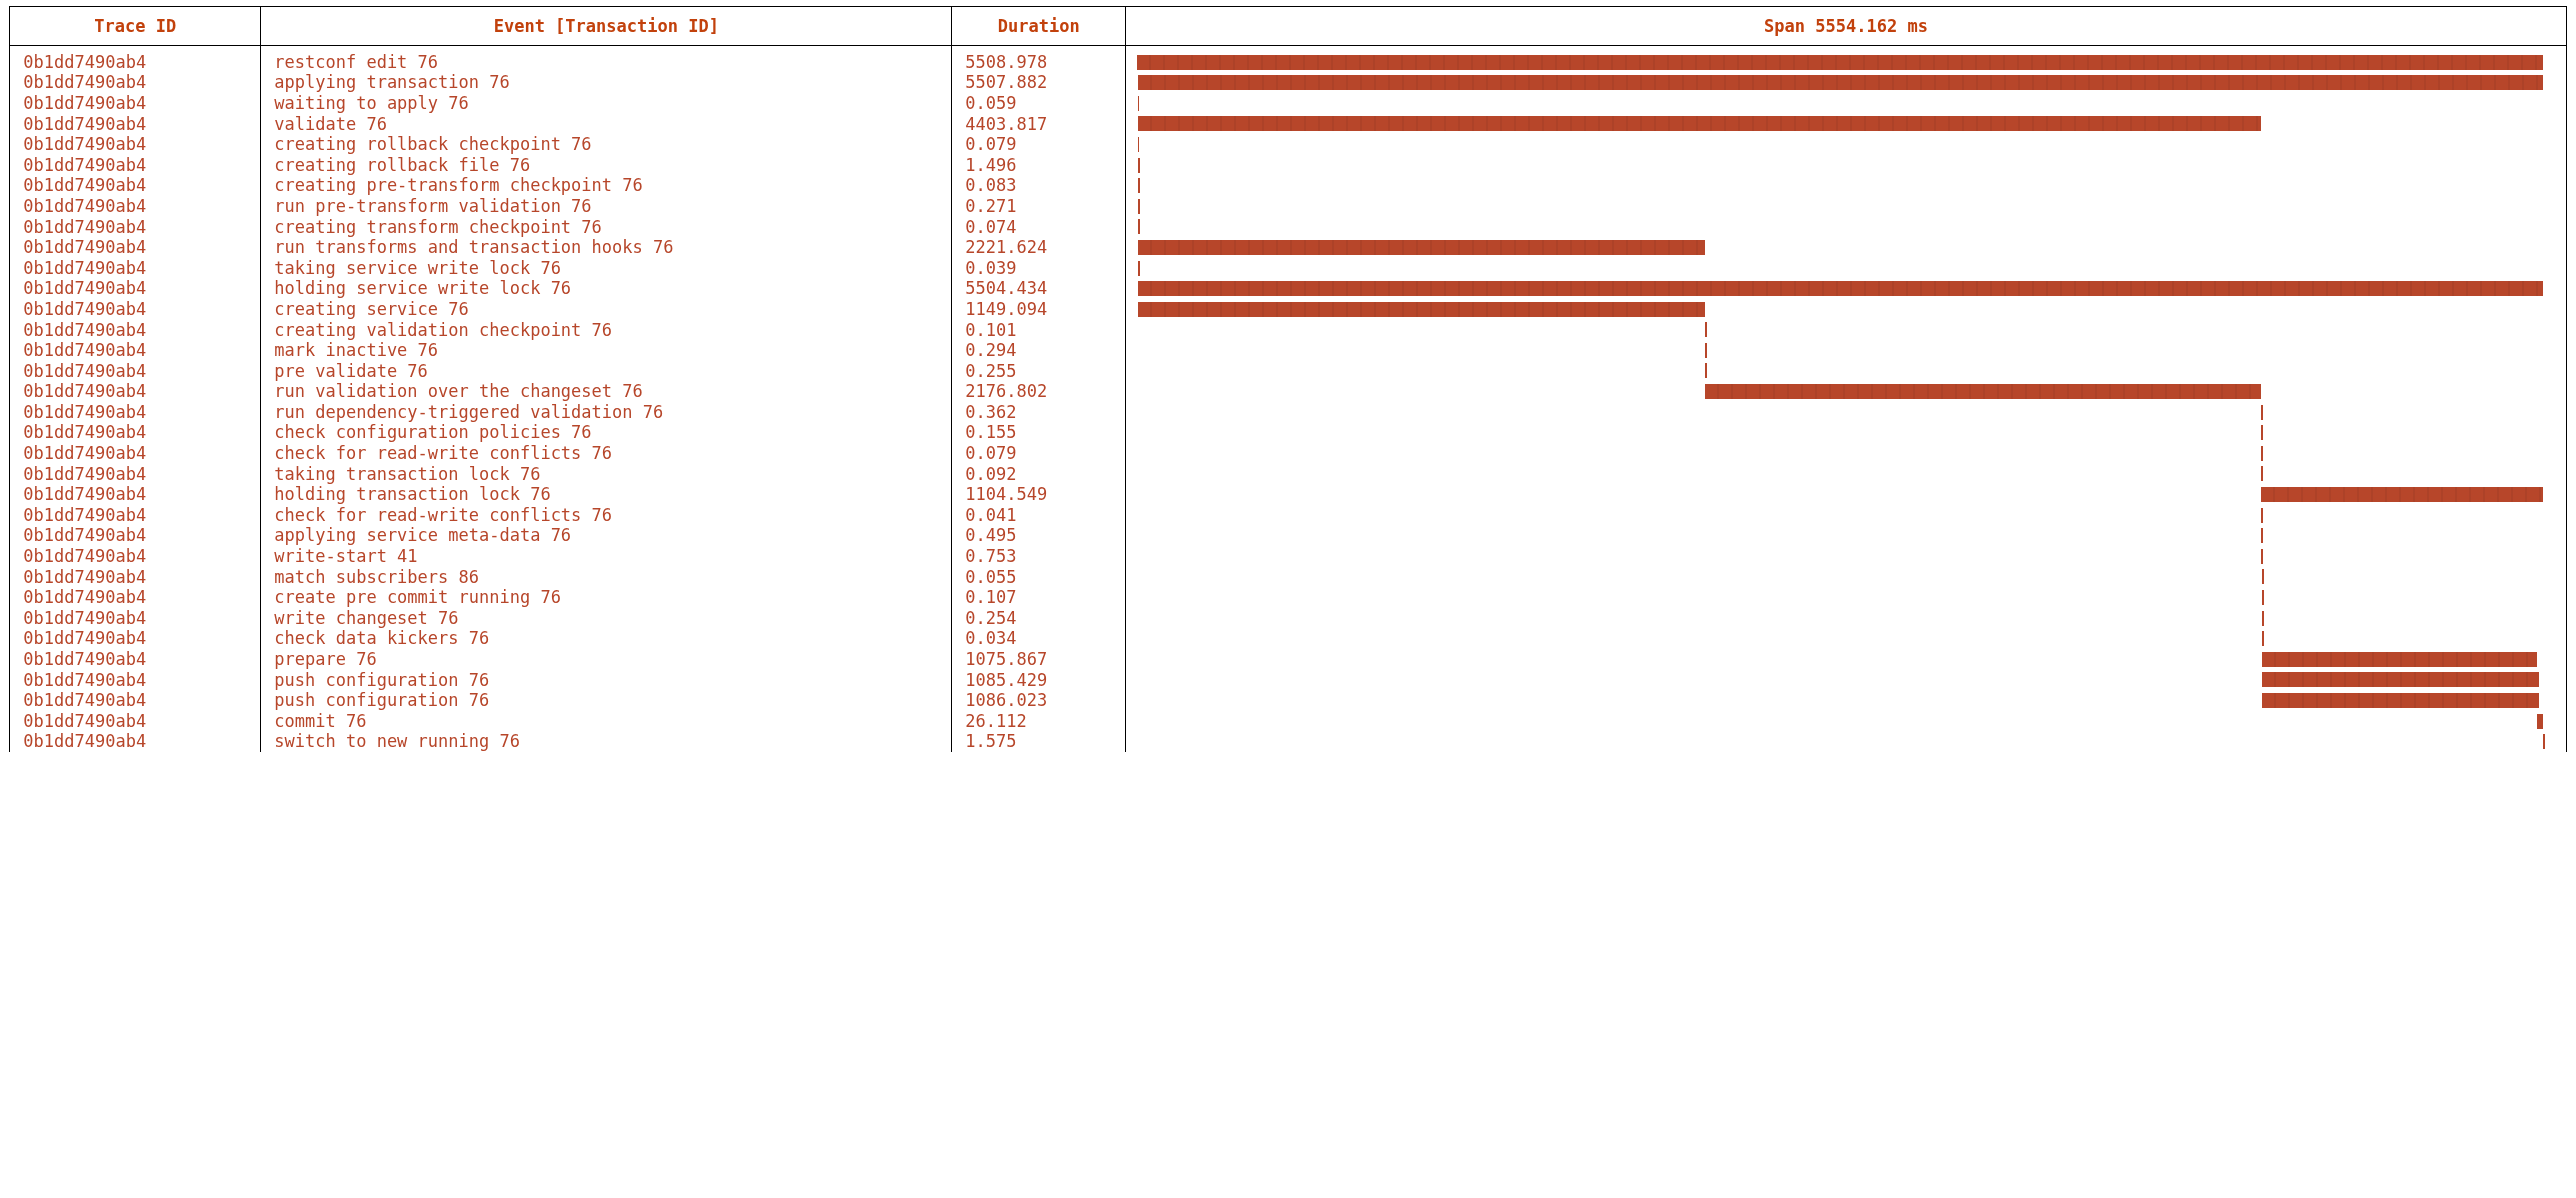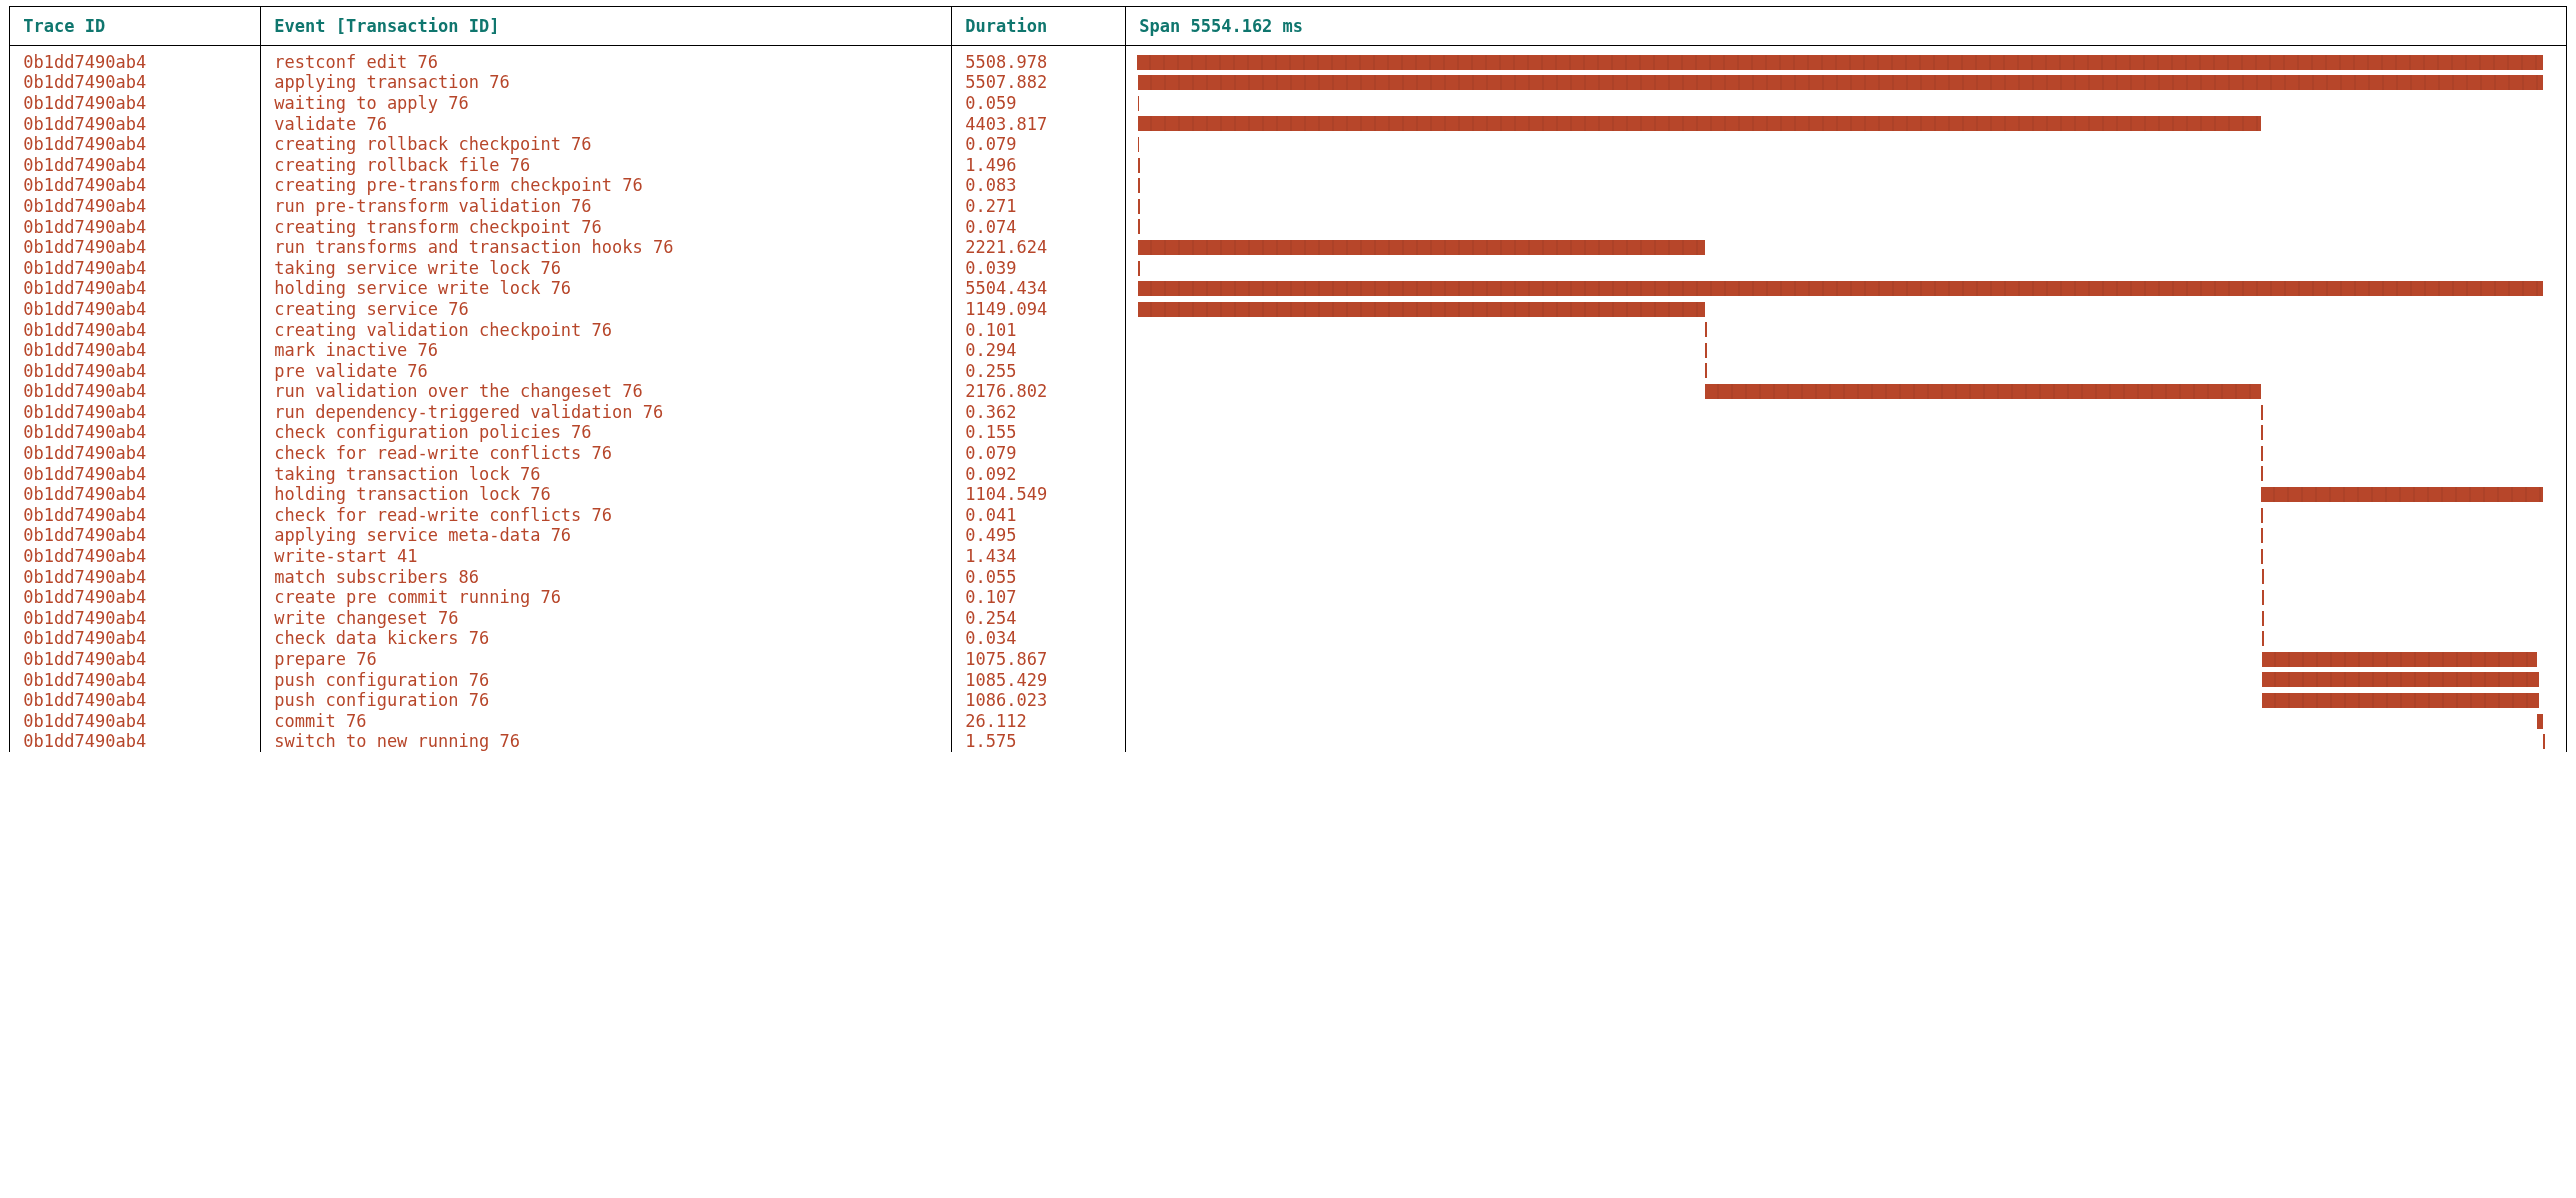--- a/index.html
+++ b/index.html
@@ -14,23 +14,23 @@
     box-sizing: border-box;
     width: 2576px;
     padding: 5.6px 9.3px 28px 9.3px;
   }
   .trace-table {
     border-collapse: collapse;
     width: 100%;
     table-layout: fixed;
   }
   .trace-table th {
-    text-align: left;
+    text-align: center;
     font-weight: 700;
-    color: #0f766e;
+    color: #c2410c;
     padding: 9.3px 13px 9.3px 13px;
     border: 1.9px solid #000;
     background: #fff;
   }
   .trace-table td {
     padding: 0 13px;
     border-left: 1.9px solid #000;
     border-right: 1.9px solid #000;
     color: #b7462a;
     vertical-align: middle;
@@ -340,21 +340,21 @@
           <td class="dur-cell">0.495</td>
           <td class="span-cell">
             <div class="span-track">
               <div class="bar" style="left: 79.2829%; width: max(1.9px, 0.00891224%);"></div>
             </div>
           </td>
         </tr>
         <tr>
           <td>0b1dd7490ab4</td>
           <td>write-start 41</td>
-          <td class="dur-cell">1.434</td>
+          <td class="dur-cell">0.753</td>
           <td class="span-cell">
             <div class="span-track">
               <div class="bar" style="left: 79.3099%; width: max(1.9px, 0.0312378%);"></div>
             </div>
           </td>
         </tr>
         <tr>
           <td>0b1dd7490ab4</td>
           <td>match subscribers 86</td>
           <td class="dur-cell">0.055</td>

